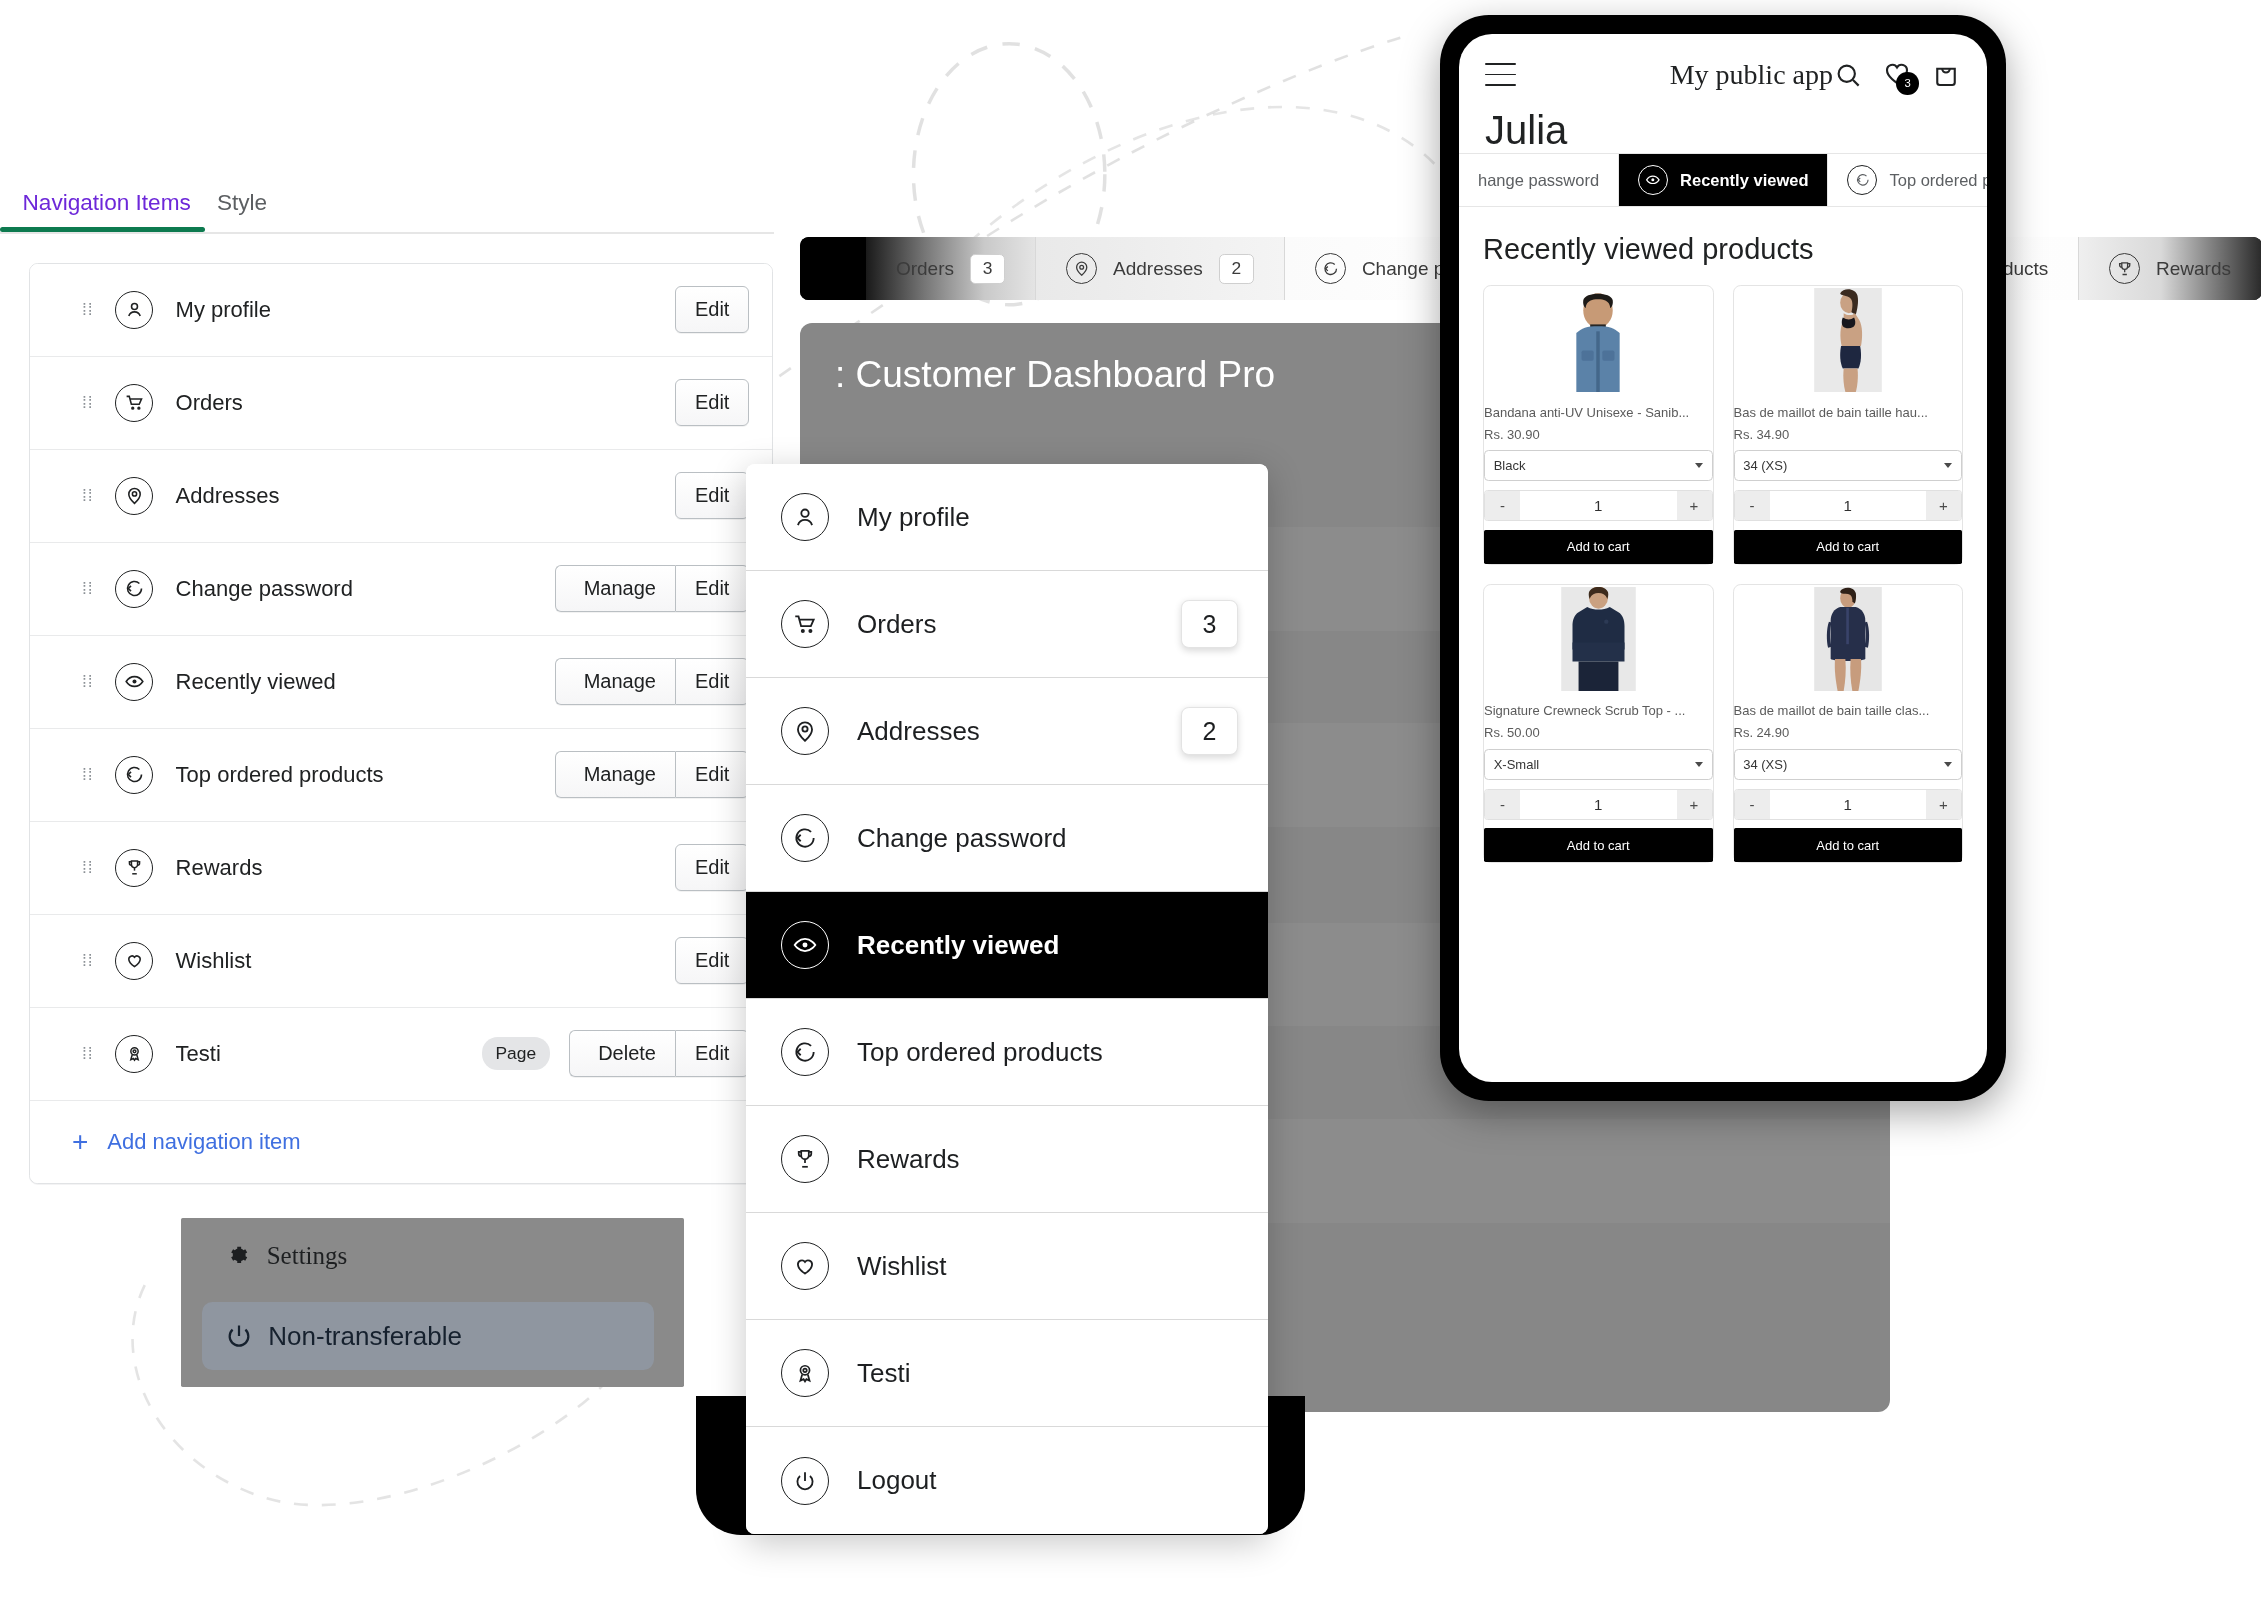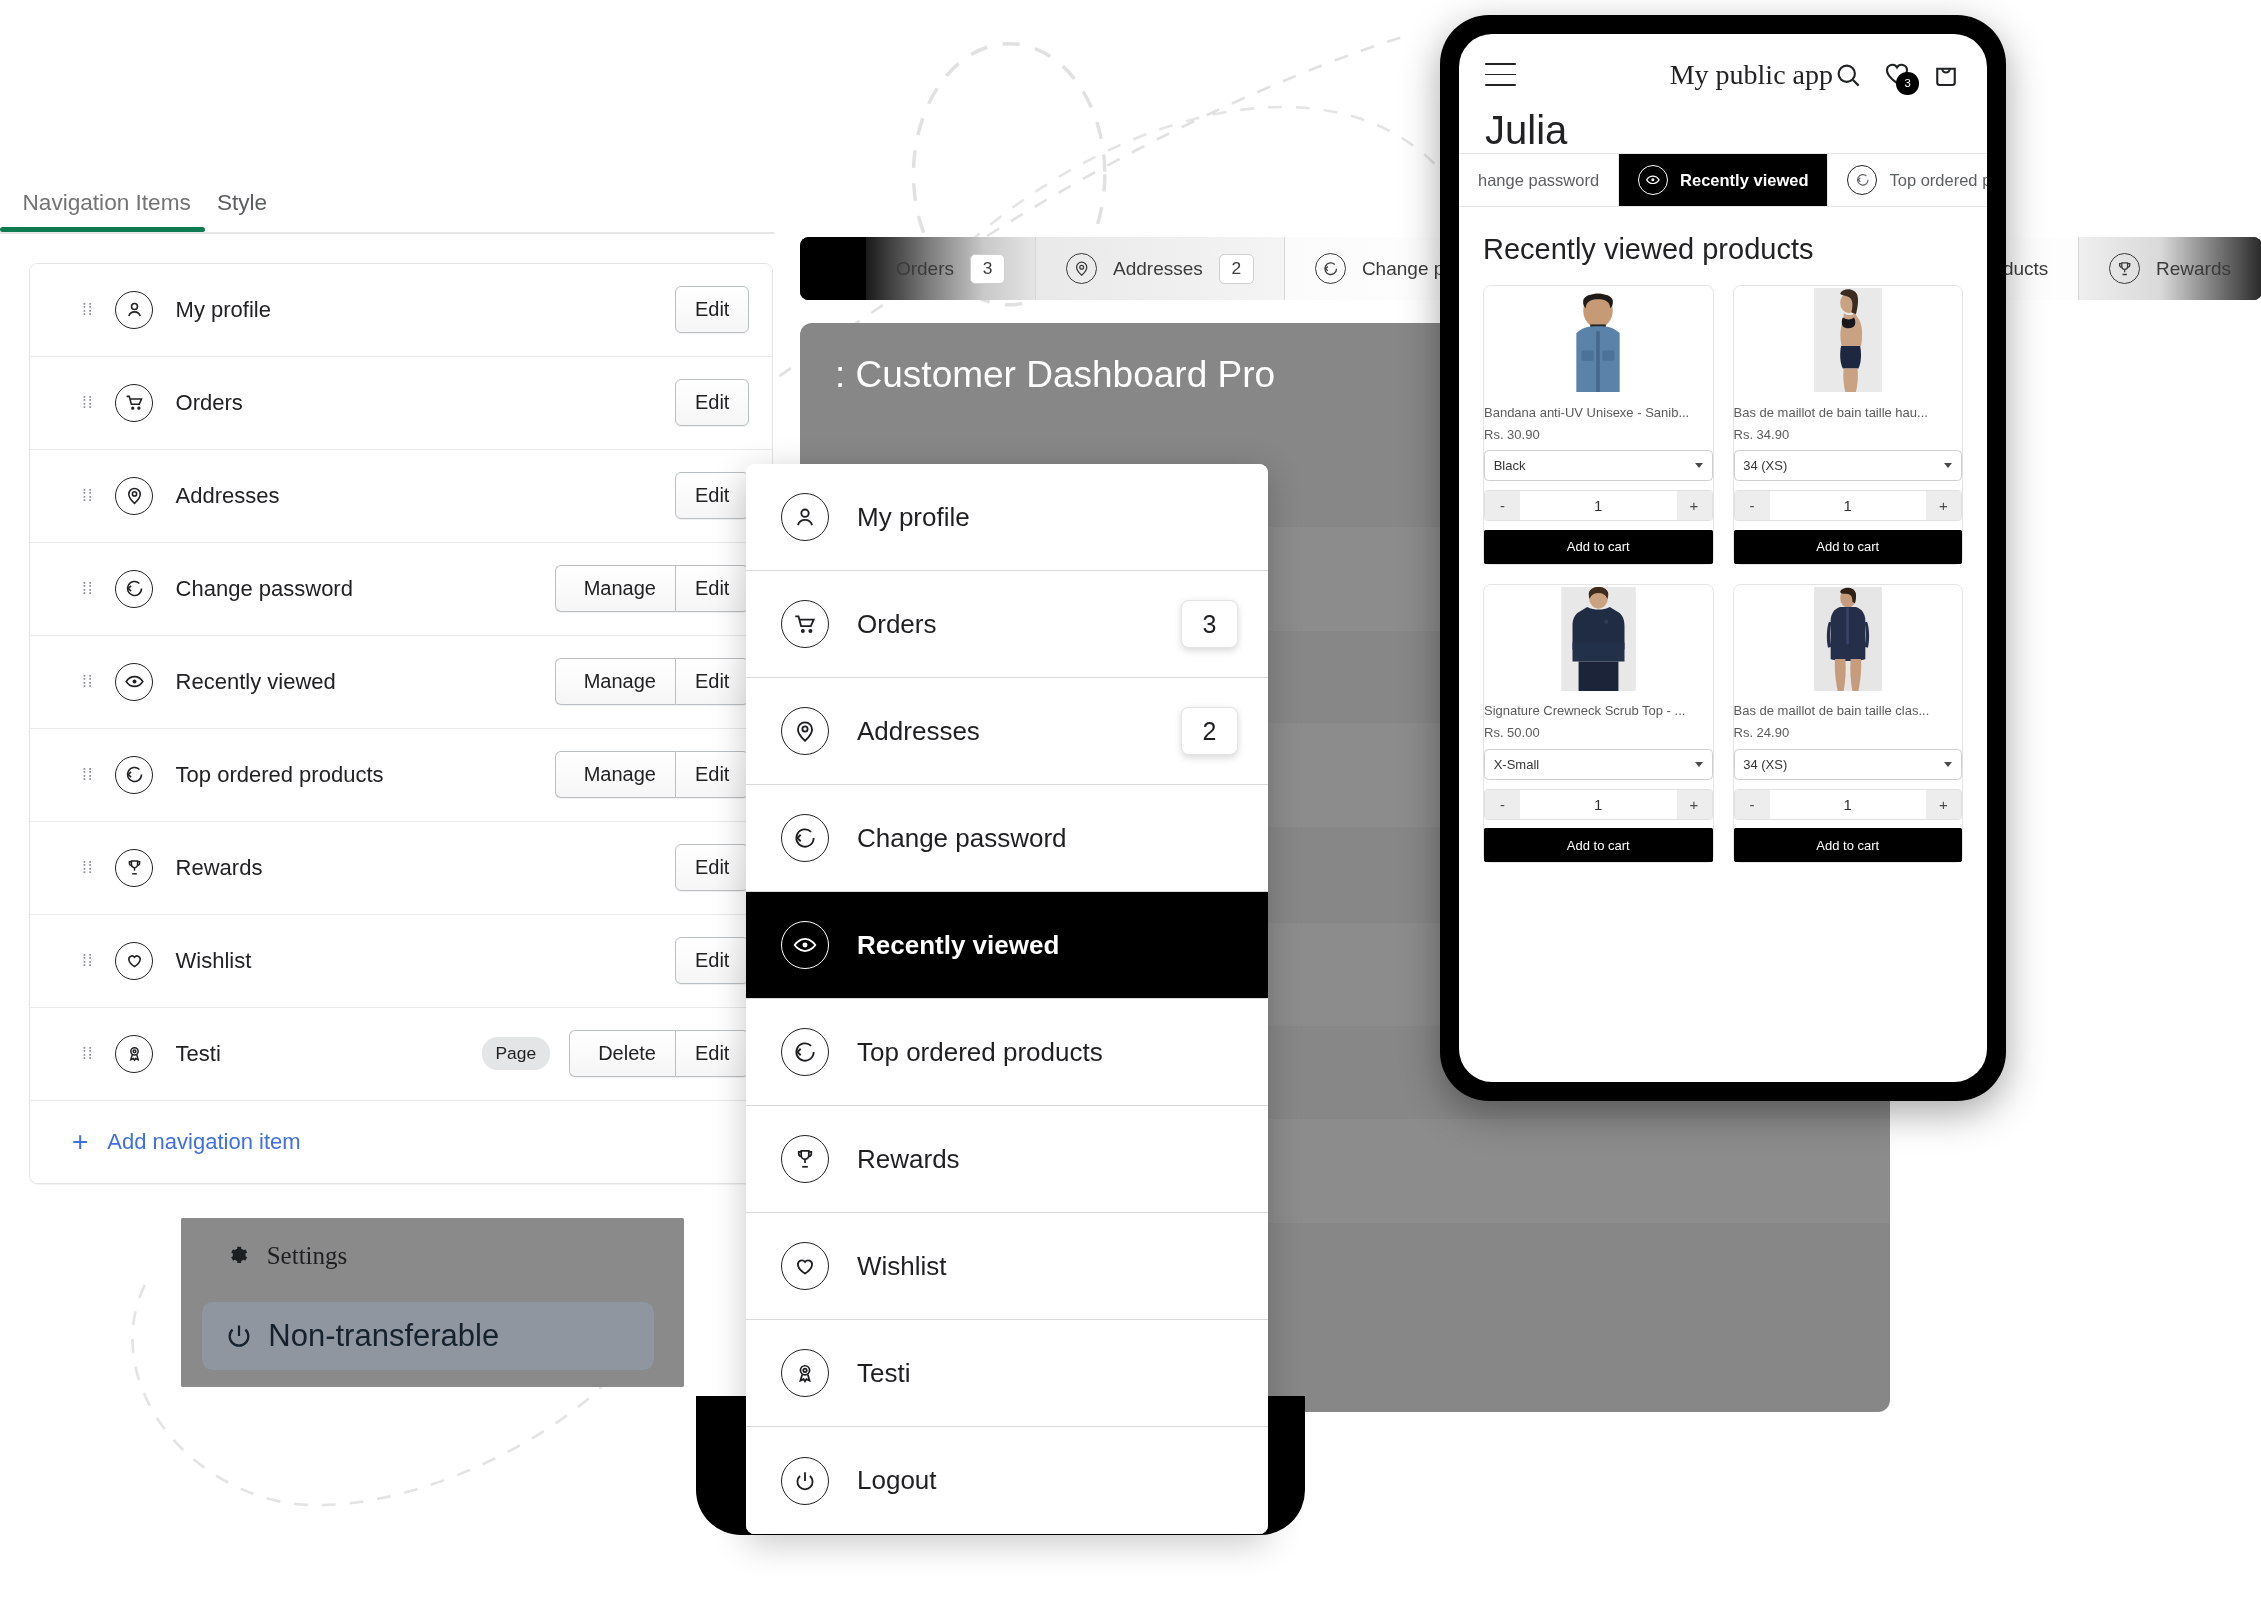--- a/index.html
+++ b/index.html
@@ -11,21 +11,21 @@
   }
   .stage { position: relative; width: 2261px; height: 1623px; background:#fff; }
 
   
   .deco { position:absolute; left:0; top:0; width:2261px; height:1623px; pointer-events:none; }
 
   
   .admin { position:absolute; left:0px; top:171px; width:774px; }
   .tabs { display:flex; align-items:flex-end; gap:0px; padding-left:19px; height:61px; }
   .tab { font-size:22.6px; color:#5c5f62; padding:0 22.6px 15.7px 3.5px; position:relative; white-space:nowrap; }
-  .tab.active { color:#737373; font-weight:400; }
+  .tab.active { color:#6d28d9; font-weight:400; }
   .tab.active:after {
     content:""; position:absolute; left:-19px; right:8.7px; bottom:0;
     height:5.2px; background:#0d7a4f; border-radius:2.6px;
   }
   .tabs-underline { height:1.7px; background:#e6e6e6; width:774px; }
 
   .card {
     margin:29px 0 0 29px; width:744px;
     border:0.9px solid #e1e3e5; border-radius:8.7px;
     background:#fff; overflow:hidden;
@@ -80,21 +80,21 @@
     position:absolute; left:181px; top:1218px; width:503px; height:169px;
     background:#8a8a8a; border-radius:1.7px;
   }
   .settings-head { display:flex; align-items:center; gap:15.7px; padding:24px 0 0 44px;font-family:Liberation Serif, serif; }
   .settings-head .gear { width:26px; height:26px; }
   .settings-head span { font-size:25px; color:#1d1f21; }
   .nontrans {
     position:absolute; left:21px; top:84px; width:452px; height:68px;
     background:#8f96a0; border-radius:10.4px; display:flex; align-items:center; gap:15.7px; padding-left:22.6px;
   }
-  .nontrans span { font-size:31px; color:#16212e; }
+  .nontrans span { font-size:26px; color:#16212e; }
 
   
   .tabbar {
     position:absolute; left:800px; top:237px; width:1462px; height:63px;
     background:#000; border-radius:8.7px; overflow:hidden; display:flex; align-items:stretch;
   }
   .tb-spacer { width:261px; background:#000; }
   .tb-item {
     display:flex; align-items:center; gap:15.7px; padding:0 30px;
     border-right:0.9px solid #d8d8d8; white-space:nowrap;

